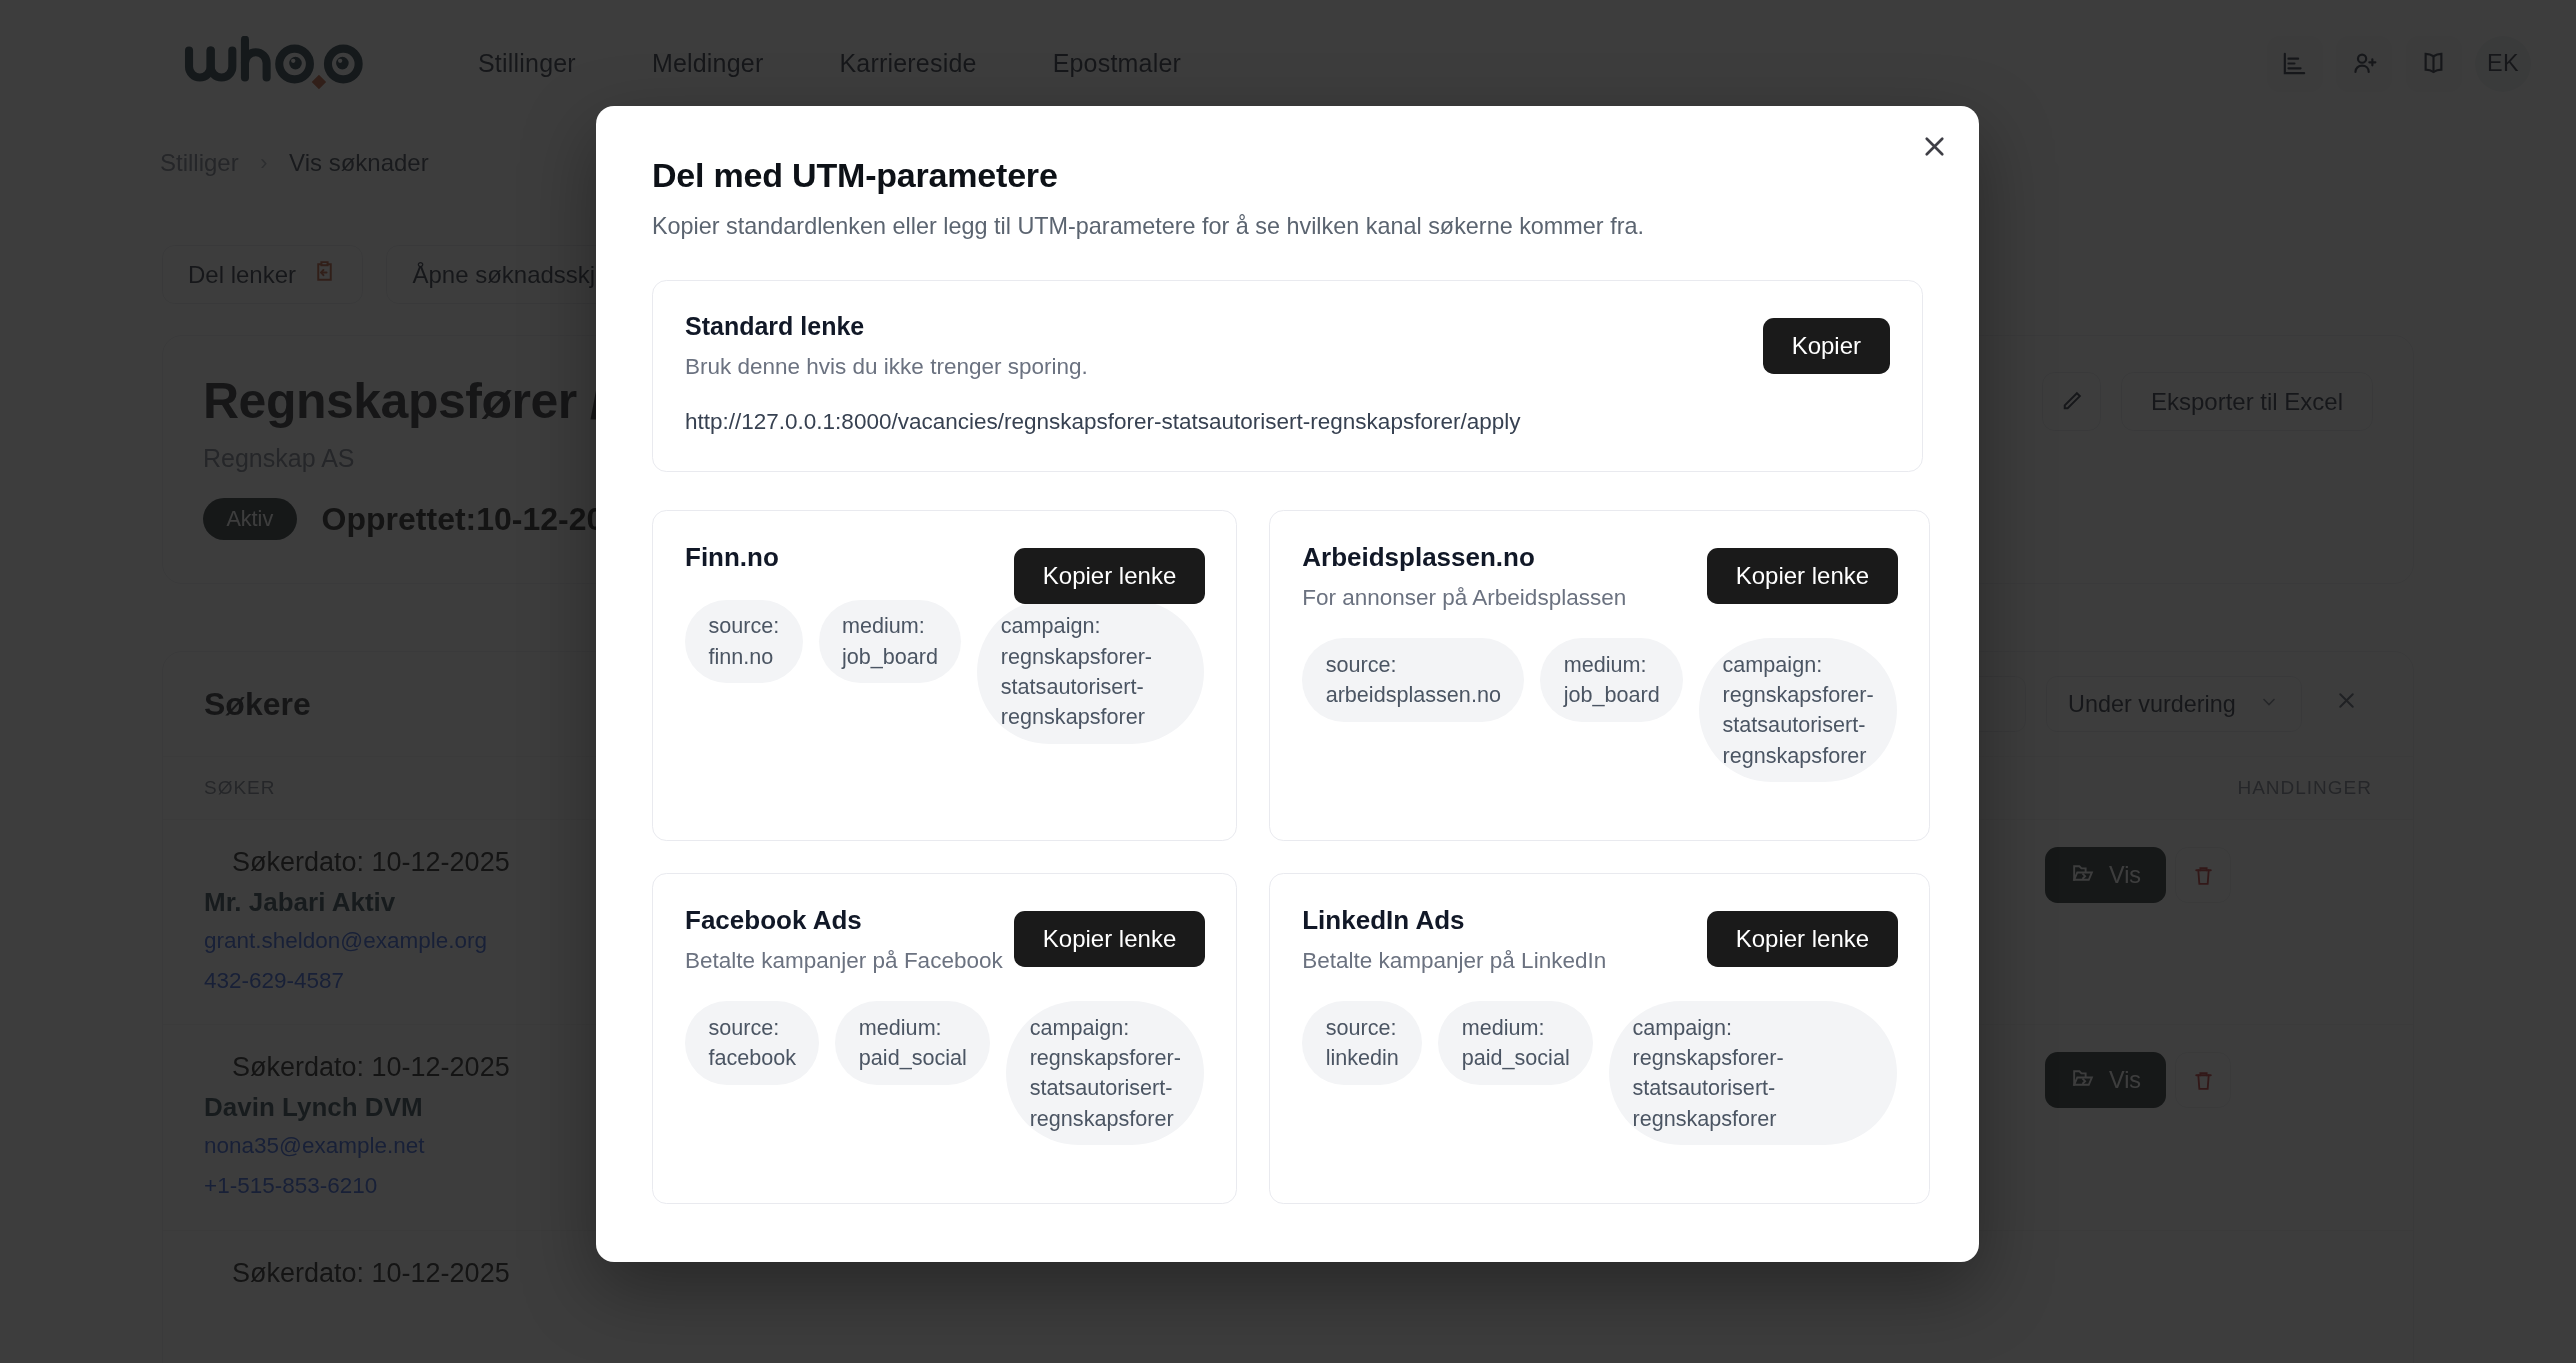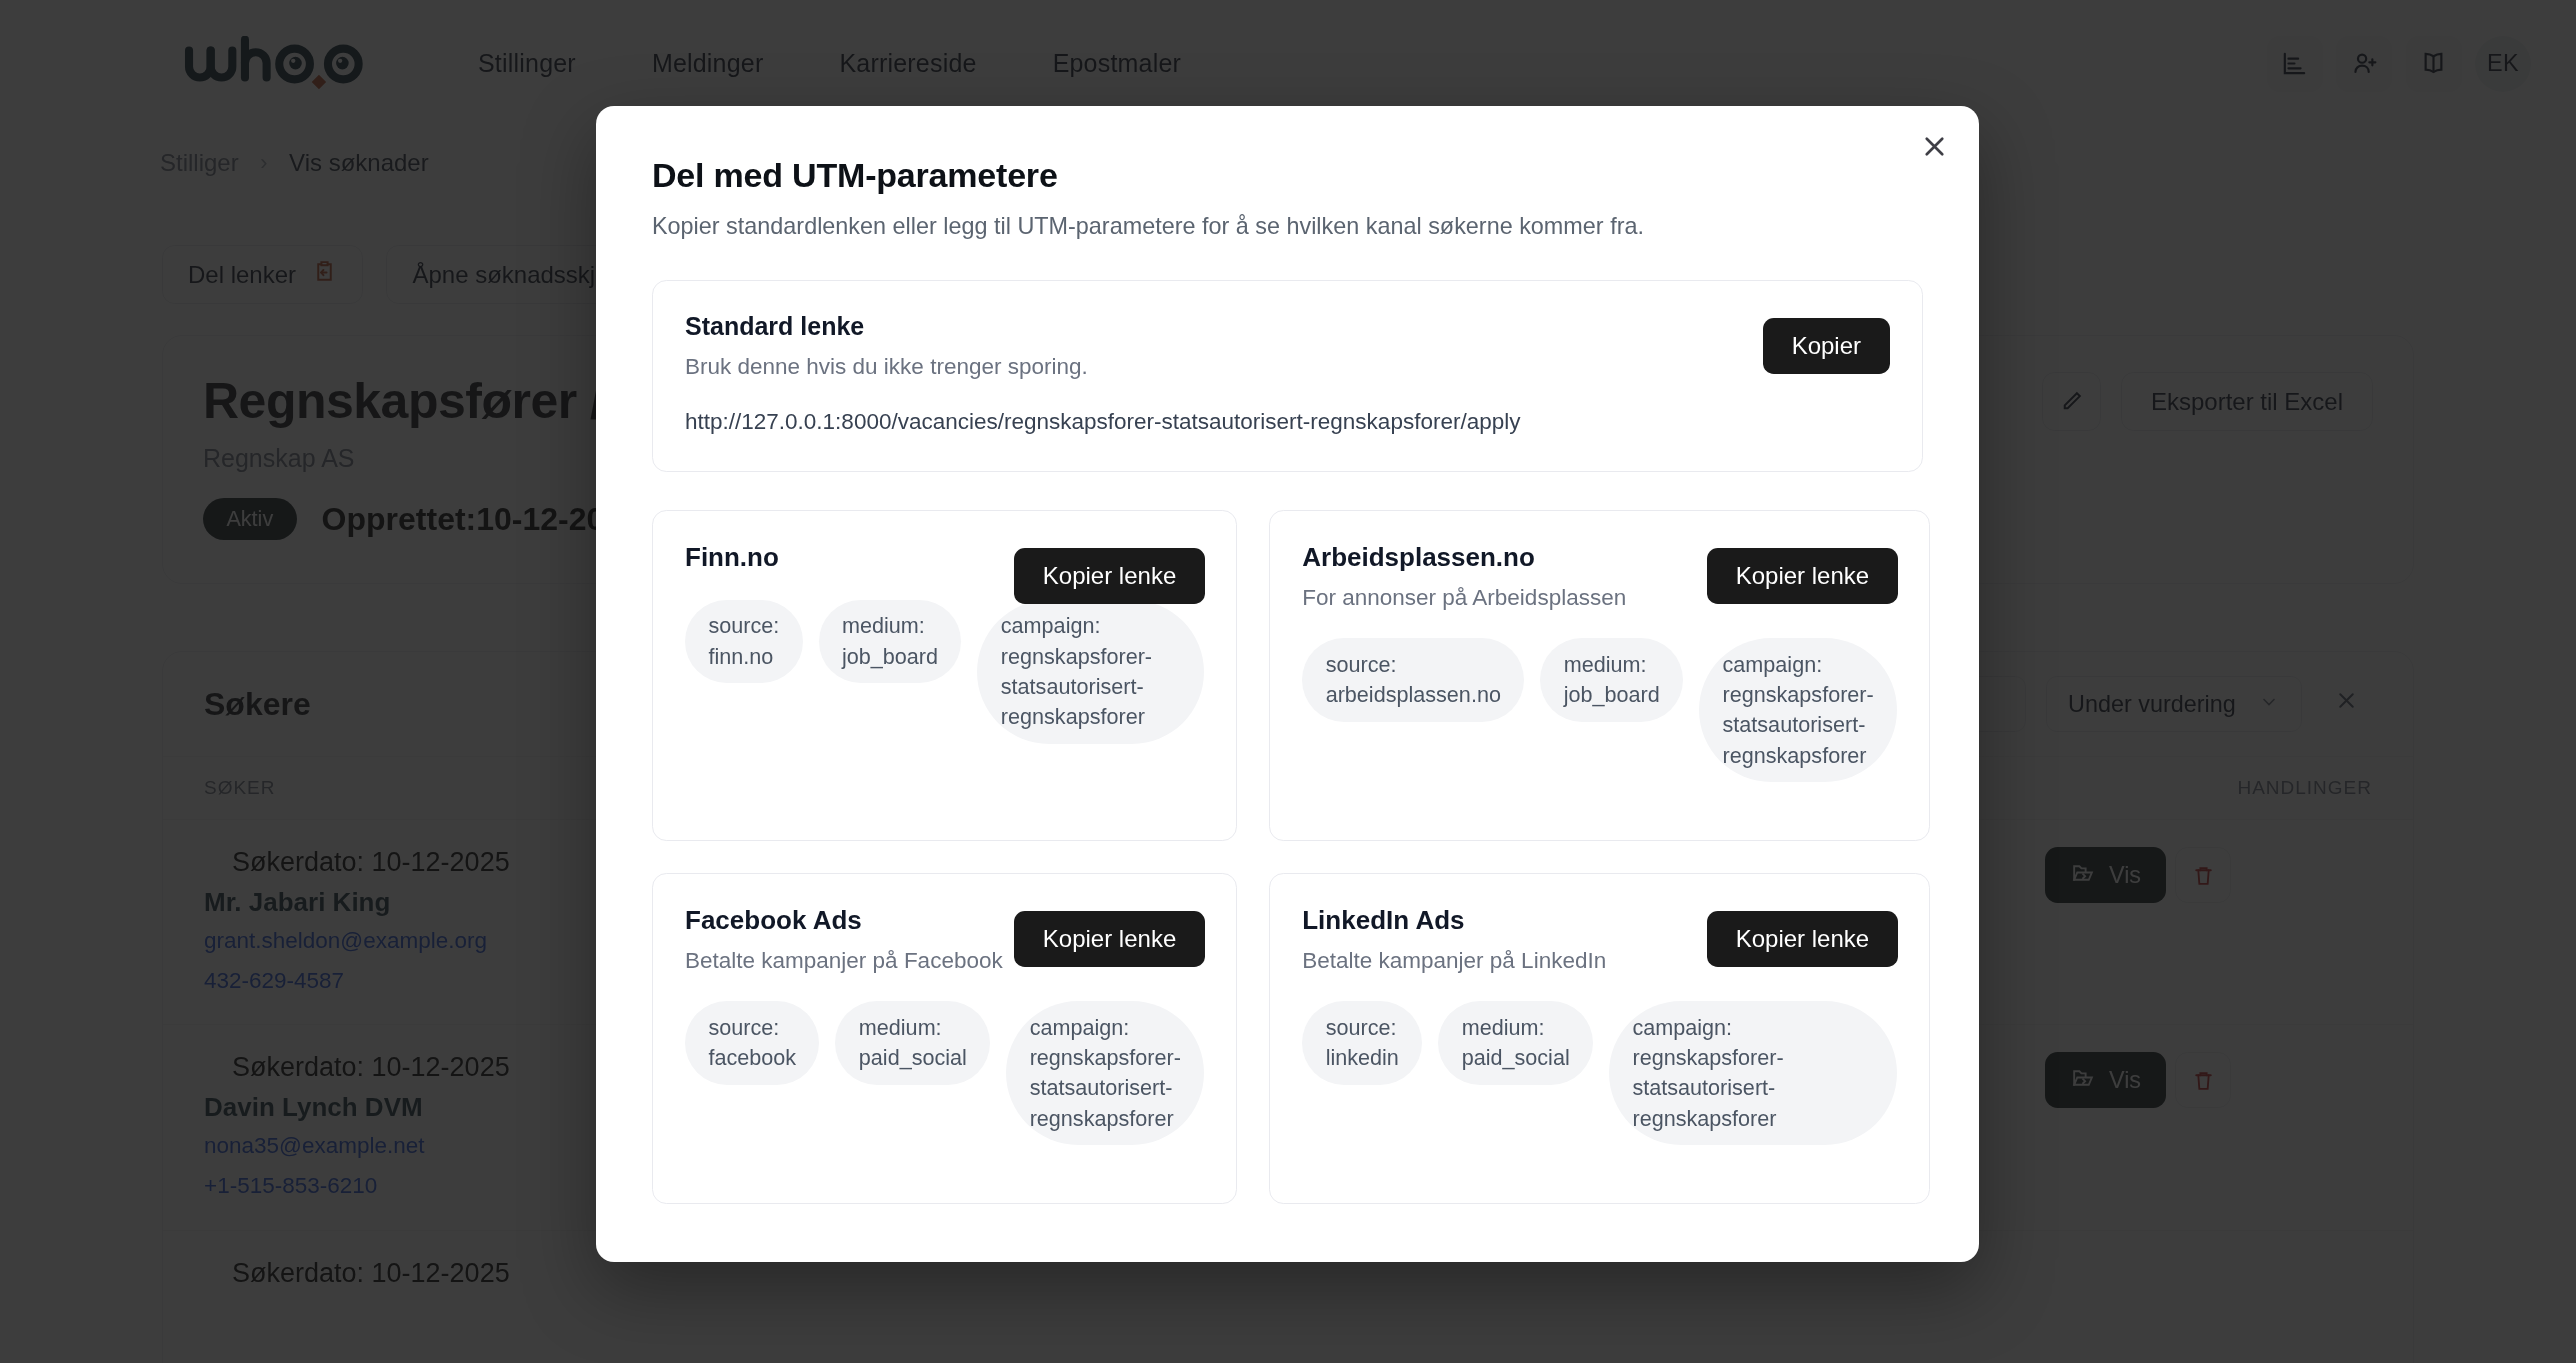--- a/index.html
+++ b/index.html
@@ -292,21 +292,21 @@
           <th>SØKER</th>
           <th>STATUS</th>
           <th>SCORE</th>
           <th class="ta-right">HANDLINGER</th>
         </tr>
       </thead>
       <tbody>
         <tr>
           <td>
             <div class="app-date">Søkerdato: 10-12-2025</div>
-            <div class="app-name">Mr. Jabari King</div>
+            <div class="app-name">Mr. Jabari Aktiv</div>
             <div class="app-contact">grant.sheldon@example.org</div>
             <div class="app-contact">432-629-4587</div>
           </td>
           <td>
             <span class="stage-pill">Under vurdering</span>
           </td>
           <td>
             <span class="score">1/5</span>
           </td>
           <td>

